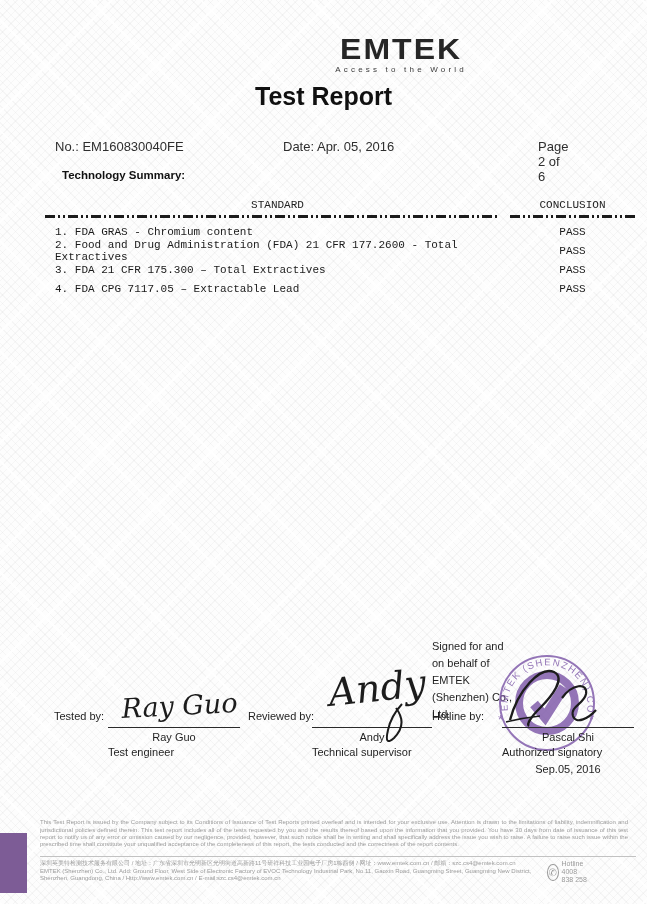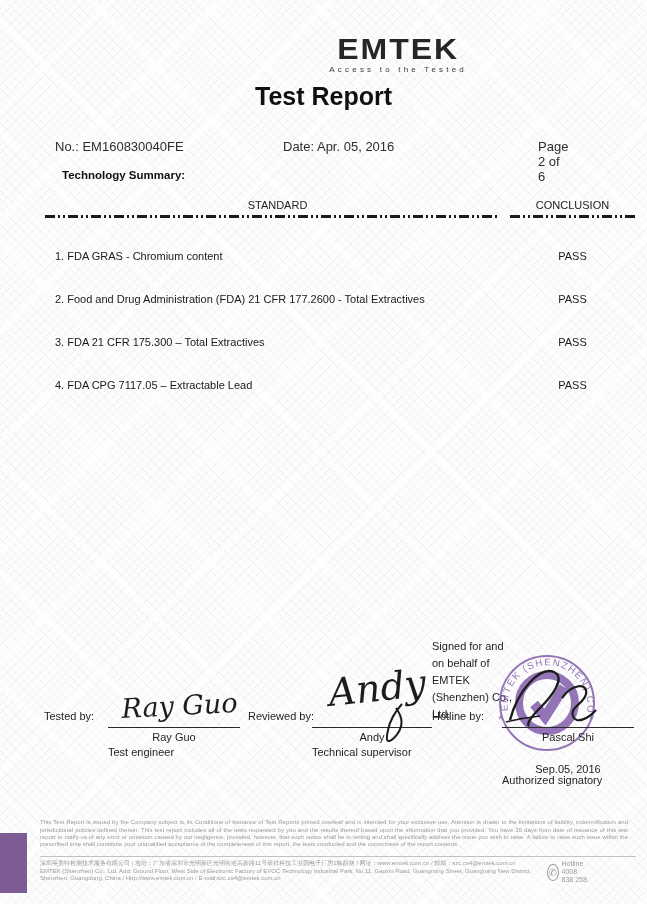--- a/index.html
+++ b/index.html
@@ -25,30 +25,30 @@
   
   .title{top:82px;left:0;width:647px;text-align:center;font-size:25px;font-weight:bold;color:#101010;}
 
   
   .meta{font-size:13px;color:#2e2e2e;top:139px;}
   .meta.no{left:55px;} .meta.date{left:283px;} .meta.pg{left:518px;padding-left:20px;}
 
   .exec{left:62px;top:169px;font-size:11.5px;font-weight:bold;color:#111;}
 
   
-  .tbl{left:45px;top:199px;width:590px;}
+  .tbl{left:45px;top:199px;width:590px;font-family:Liberation Mono, monospace;}
   .tbl-head{display:flex;font-size:11px;color:#222;}
   .col-std{width:465px;text-align:center;}
   .col-con{width:125px;text-align:center;}
   .rule{position:absolute;top:16px;height:2.5px;
     background-image:repeating-linear-gradient(90deg,#1b1b1b 0 10px,transparent 10px 13px,#1b1b1b 13px 15px,transparent 15px 18px,#1b1b1b 18px 20px,transparent 20px 23px);}
   .rule.seg1{left:0;width:452px;}
   .rule.seg2{left:465px;width:125px;}
   .tbl-rows{position:absolute;top:24px;left:0;width:590px;}
-  .trow{display:flex;height:18.8px;align-items:center;font-size:11px;color:#1a1a1a;margin-top:24px;}
+  .trow{display:flex;height:18.8px;align-items:center;font-size:11px;color:#1a1a1a;}
   .trow .col-std{text-align:left;padding-left:10px;width:455px;}
 
   
   .behalf{left:432px;top:638px;font-size:11px;color:#1f1f1f;line-height:17px;}
   .sig-label{font-size:11px;color:#1f1f1f;top:710px;}
   .sig-line{border-bottom:1.2px solid #2a2a2a;top:710px;height:17px;}
   .sig-name{font-size:11px;color:#1f1f1f;text-align:center;top:731px;}
   .sig-role{font-size:11px;color:#1f1f1f;top:746px;}
   .sig-date{font-size:11px;color:#1f1f1f;text-align:center;top:763px;}
   .sig-svg{pointer-events:none;}
@@ -69,21 +69,21 @@
     font-size:10px;line-height:15px;text-align:center;margin-right:3px;}
   .hot-text{font-size:7px;line-height:8px;color:#9b9b9b;}
 </style>
 </head>
 <body>
 
 <div class="page">
 
   <div class="abs logo">
     <div class="logo-brand">EMTEK</div>
-    <div class="logo-tagline">Access to the Tested</div>
+    <div class="logo-tagline">Access to the World</div>
   </div>
 
   <div class="abs title">Test Report</div>
 
   <div class="abs meta no">No.: EM160830040FE</div>
   <div class="abs meta date">Date: Apr. 05, 2016</div>
   <div class="abs meta pg">Page 2 of  6</div>
 
   <div class="abs exec">Technology Summary:</div>
 
@@ -130,21 +130,21 @@
     <text class="ring" font-size="9.5" fill="#7d58a8" letter-spacing="1.5" font-family="Liberation Sans, sans-serif">
       <textPath href="#arcTop">EMTEK (SHENZHEN) CO., LTD.</textPath>
     </text>
     <text font-size="8" fill="#7d58a8" letter-spacing="3" font-family="Liberation Sans, sans-serif">
       <textPath href="#arcBot">TESTING</textPath>
     </text>
     <text x="8" y="78" font-size="13" fill="#7d58a8">*</text>
     <text x="99" y="78" font-size="13" fill="#7d58a8">*</text>
   </svg>
 
-  <div class="abs sig-label" style="left:44px;">Tested by:</div>
+  <div class="abs sig-label" style="left:54px;">Tested by:</div>
   <div class="abs sig-line" style="left:108px;width:132px;"></div>
   <svg class="abs sig-svg" style="left:112px;top:686px;" width="130" height="44">
     <text class="sig-text" x="10" y="32" font-size="27" transform="rotate(-3 10 32)">Ray Guo</text>
   </svg>
   <div class="abs sig-name" style="left:108px;width:132px;">Ray Guo</div>
   <div class="abs sig-role" style="left:108px;width:132px;">Test engineer</div>
 
   <div class="abs sig-label" style="left:248px;">Reviewed by:</div>
   <div class="abs sig-line" style="left:312px;width:120px;"></div>
   <svg class="abs sig-svg" style="left:318px;top:664px;" width="120" height="78">
@@ -155,21 +155,21 @@
   <div class="abs sig-role" style="left:312px;width:120px;">Technical supervisor</div>
 
   <div class="abs sig-label" style="left:432px;">Hotline by:</div>
   <div class="abs sig-line" style="left:502px;width:132px;"></div>
   <svg class="abs sig-svg" style="left:496px;top:656px;" width="130" height="72">
     <path d="M14 64 C 22 34, 44 10, 58 16 C 70 22, 56 40, 44 52 C 36 60, 30 68, 33 70" fill="none" stroke="#1c1c1c" stroke-width="2.4"></path>
     <path d="M66 42 c 10 -14 26 -16 24 -4 c -2 10 -16 12 -13 22 c 3 9 16 2 23 -6" fill="none" stroke="#1c1c1c" stroke-width="2.2"></path>
     <path d="M10 66 q 16 -4 34 -6" fill="none" stroke="#1c1c1c" stroke-width="1.6"></path>
   </svg>
   <div class="abs sig-name" style="left:502px;width:132px;">Pascal Shi</div>
-  <div class="abs sig-role" style="left:502px;width:132px;margin-top:28px;">Authorized signatory</div>
+  <div class="abs sig-role" style="left:502px;width:132px;">Authorized signatory</div>
   <div class="abs sig-date" style="left:502px;width:132px;">Sep.05, 2016</div>
 
   <div class="abs pbar"></div>
 
   <div class="abs disc-wrap">
     <div class="disc">This Test Report is issued by the Company subject to its Conditions of Issuance of Test Reports printed overleaf and is intended for your exclusive use. Attention is drawn to the limitations of liability, indemnification and jurisdictional policies defined therein. This test report includes all of the tests requested by you and the results thereof based upon the information that you provided. You have 30 days from date of issuance of this test report to notify us of any error or omission caused by our negligence, provided, however, that such notice shall be in writing and shall specifically address the issue you wish to raise. A failure to raise such issue within the prescribed time shall constitute your unqualified acceptance of the completeness of this report, the tests conducted and the correctness of the report contents.</div>
   </div>
 
   <div class="abs addr-wrap">
     <div class="addr">

